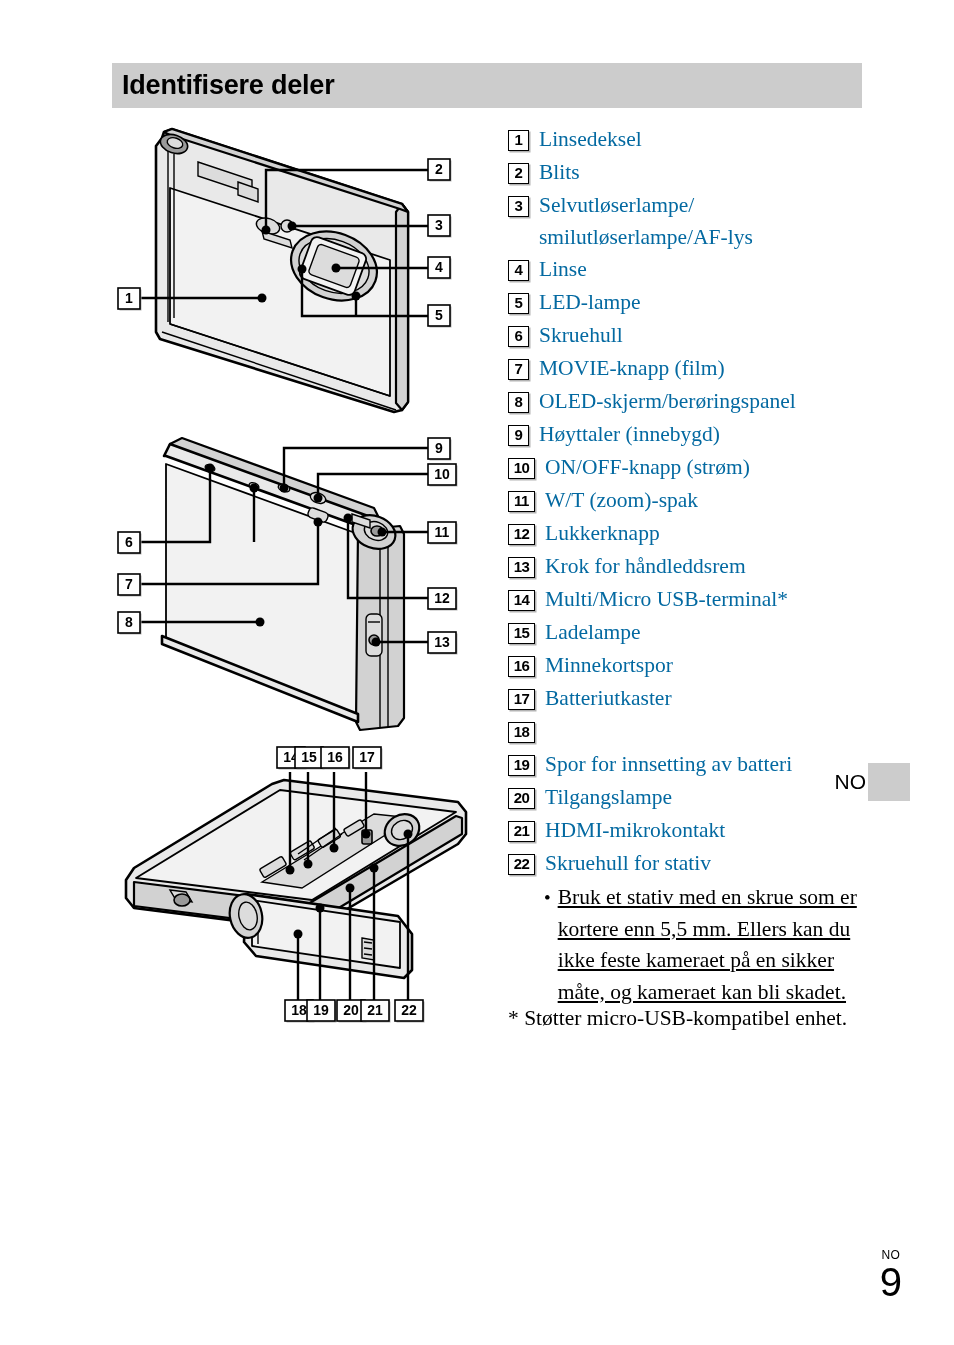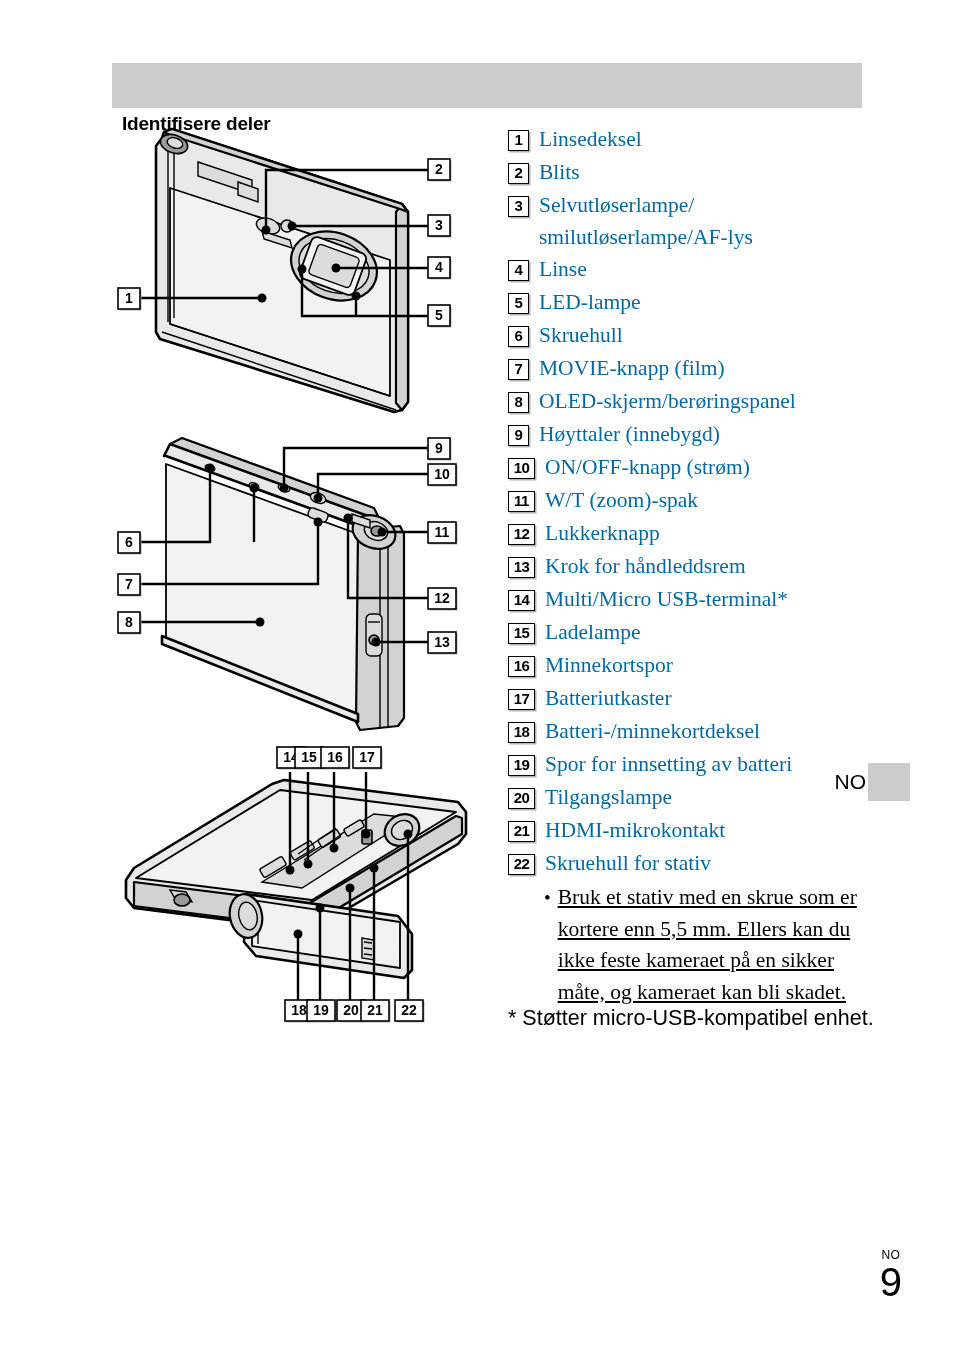--- a/index.html
+++ b/index.html
@@ -26,25 +26,24 @@
     height: 45px;
     background: #cccccc;
   }
   #page-title {
     position: absolute;
     left: 10px;
     top: 50%;
     transform: translateY(-52%);
     font-family: "Liberation Sans", sans-serif;
     font-weight: bold;
-    font-size: 19px;
+    font-size: 27px;
     letter-spacing: -0.2px;
     color: #000;
     white-space: nowrap;
-    margin-top: 38px;
   }
 
   
   #side-tab {
     position: absolute;
     left: 868px;
     top: 763px;
     width: 42px;
     height: 38px;
     background: #cccccc;
@@ -120,21 +119,21 @@
     font-size: 21.5px;
     line-height: 31.5px;
     text-decoration: underline;
   }
 
   #usb-footnote {
     position: absolute;
     left: 508px;
     top: 1003px;
     width: 380px;
-    font-family: Liberation Sans, sans-serif;
+    font-family: Liberation Serif, serif;
     font-size: 21.5px;
     line-height: 30px;
   }
 
   
   #page-footer {
     position: absolute;
     right: 52px;
     bottom: 42px;
     text-align: center;
@@ -559,21 +558,20 @@
     <div class="part-item">
       <div class="num-box wide">16</div>
       <div class="part-label">Minnekortspor</div>
     </div>
     <div class="part-item">
       <div class="num-box wide">17</div>
       <div class="part-label">Batteriutkaster</div>
     </div>
     <div class="part-item">
       <div class="num-box wide">18</div>
-      <div class="part-label">Batteri-/minnekortdeksel</div>
     </div>
     <div class="part-item">
       <div class="num-box wide">19</div>
       <div class="part-label">Spor for innsetting av batteri</div>
     </div>
     <div class="part-item">
       <div class="num-box wide">20</div>
       <div class="part-label">Tilgangslampe</div>
     </div>
     <div class="part-item">

